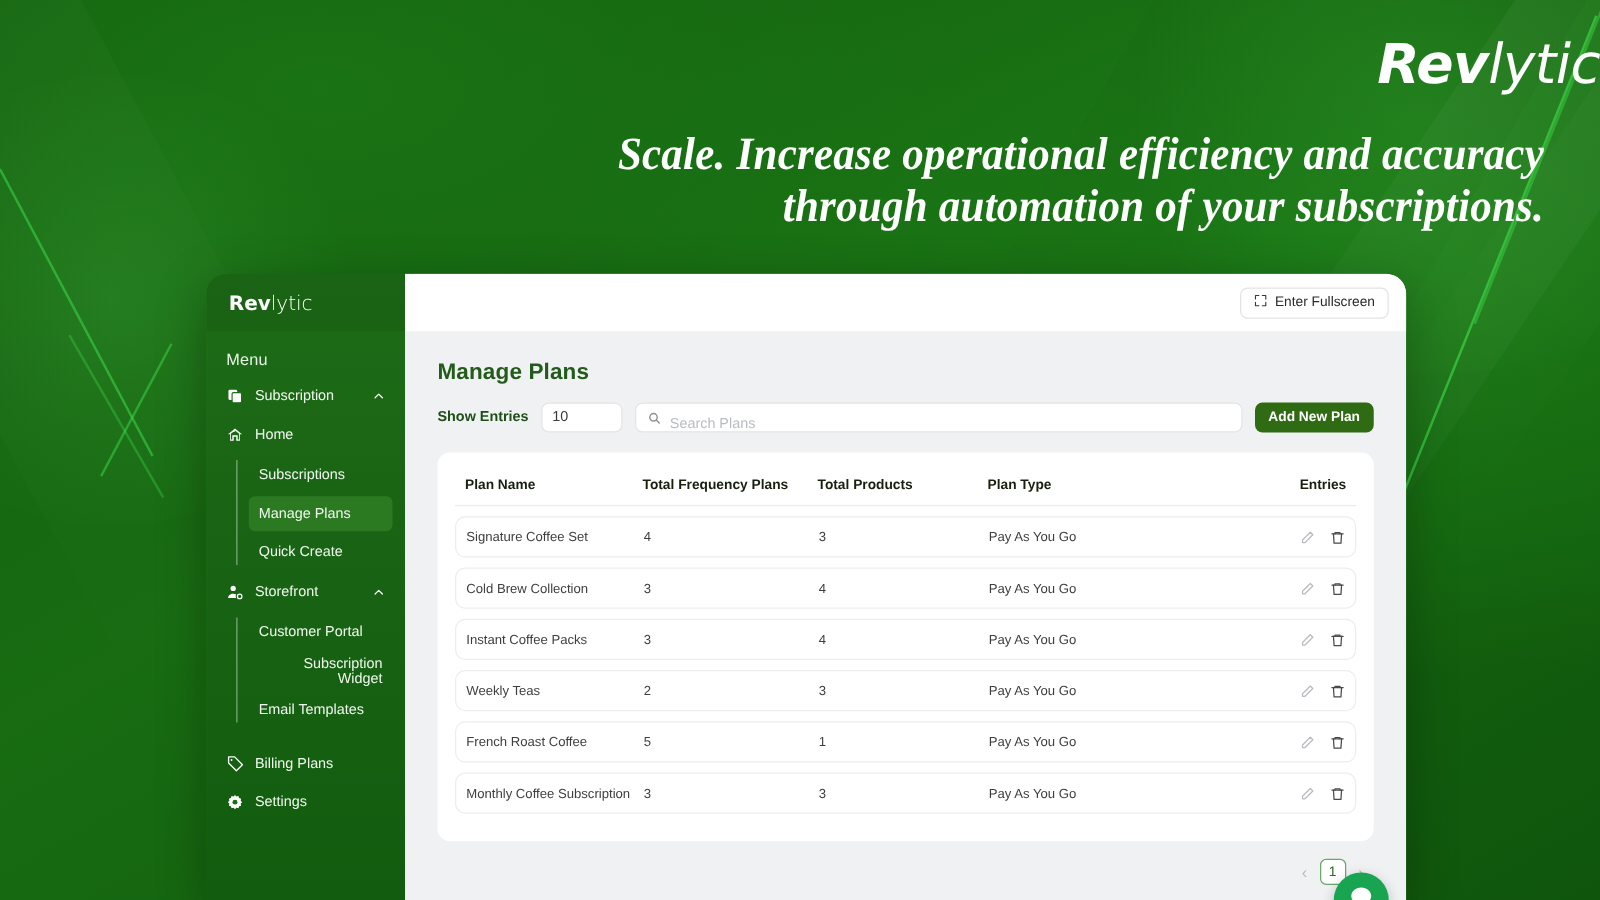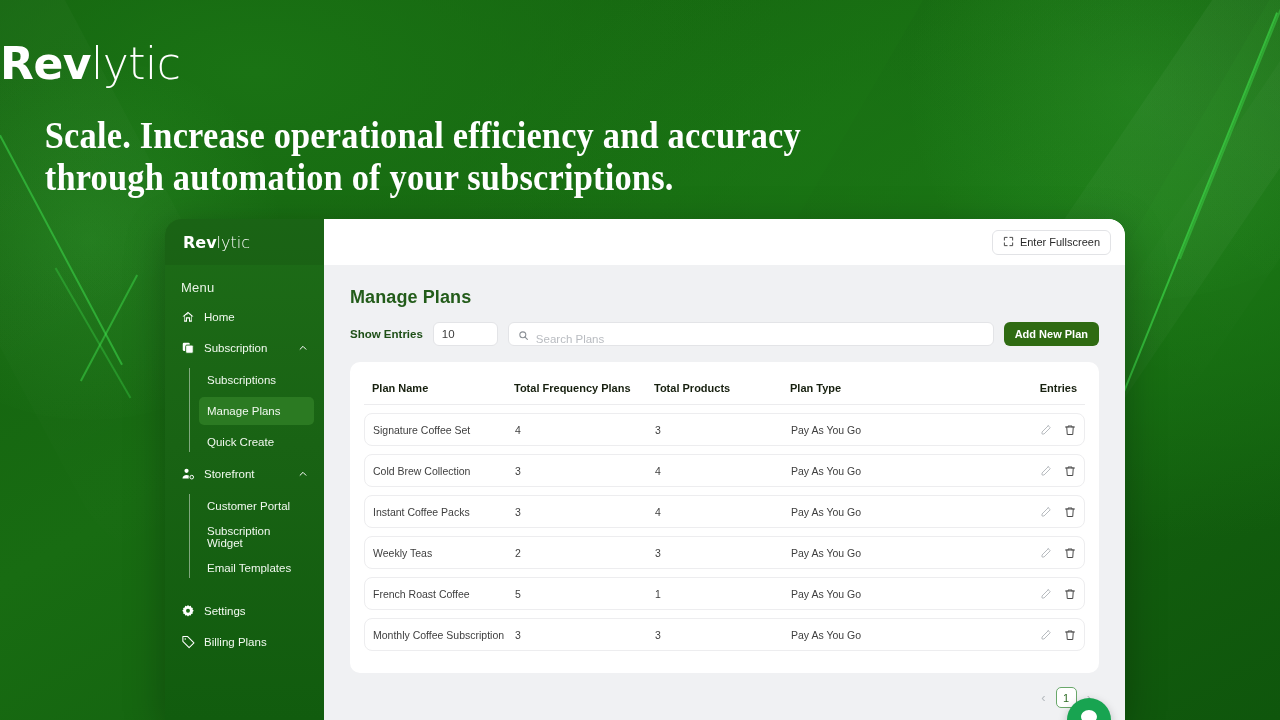--- a/index.html
+++ b/index.html
@@ -42,21 +42,21 @@
   .st4 { width: 2px; height: 120px; left: 108px; top: 268px; transform: rotate(28deg); opacity:.5; }
   .st5 { width: 2px; height: 150px; left: 92px; top: 258px; transform: rotate(-30deg); opacity:.35; }
   .glow {
     position: absolute; border-radius: 50%;
     background: radial-gradient(circle, rgba(90,220,90,0.16) 0%, rgba(90,220,90,0) 70%);
   }
   .g1 { width: 520px; height: 420px; left: 880px; top: -120px; }
   .g2 { width: 420px; height: 360px; left: -120px; top: 60px; }
 
   
-  .hero { position: absolute; left: 0; top: 12px; width: 1280px; text-align: left; }
+  .hero { position: absolute; left: 0; top: 0; width: 1280px; text-align: right; font-style: italic; }
   .hero-logo {
     margin-top: 26px;
     font-size: 44px; color: #fff; letter-spacing: -0.5px;
     font-family: "DejaVu Sans", sans-serif;
   }
   .hero-logo .b { font-weight: 700; }
   .hero-logo .l { font-weight: 300; }
   .hero-head {
     margin-top: 26px;
     font-family: "Liberation Serif", serif;
@@ -100,21 +100,21 @@
   }
   .sb-item {
     display: flex; align-items: center; gap: 9px;
     height: 30px; margin: 1px 8px; padding: 0 8px;
     border-radius: 5px; font-size: 11.5px; color: #f2faf0; cursor: pointer;
     position: relative;
   }
   .sb-item .ico { width: 14px; height: 14px; flex: 0 0 14px; display:flex; align-items:center; justify-content:center; }
   .sb-item .ico svg { width: 14px; height: 14px; display:block; }
   .sb-item .chev { margin-left: auto; width: 10px; height: 10px; }
-  .sb-group { position: relative; margin: 2px 0 2px 0; padding-left: 0; }
+  .sb-group { position: relative; margin: 2px 0 2px 0; padding-left: 0; text-align: right; }
   .sb-group::before {
     content: ""; position: absolute; left: 24px; top: 2px; bottom: 4px;
     width: 1px; background: rgba(255,255,255,0.45);
   }
   .sb-sub {
     font-size: 11.5px; color: #f1f8ef; height: 28px;
     display: flex; align-items: center;
     margin: 3px 10px 3px 34px; padding: 0 8px; border-radius: 5px; cursor: pointer;
   }
   .sb-sub.active { background: #2b7a22; }
@@ -241,41 +241,41 @@
   <div class="sidebar">
     <div class="sb-logo">
       <span class="b">Rev</span>
         <span class="l">lytic</span>
     </div>
 
     <div class="sb-menu-label">Menu</div>
 
     <div class="sb-item">
       <span class="ico">
-        <svg viewBox="0 0 24 24" fill="#ffffff">
-            <path d="M12 3 2.5 11h2.8v9h5v-5.6h3.4V20h5v-9h2.8L12 3zm0 2.7 5.6 4.7V18h-1.9v-5.6H8.3V18H6.4v-7.6L12 5.7z"></path>
-            <path d="M9.4 6.2h2.1v1.6H9.4z"></path>
-          </svg>
-      </span>
-      <span>Home</span>
-    </div>
-
-    <div class="sb-item">
-      <span class="ico">
         <svg viewBox="0 0 24 24" fill="none" stroke="#ffffff" stroke-width="2">
           <rect x="3" y="3" width="12" height="14" rx="2" fill="#ffffff" stroke="none"></rect>
           <rect x="8" y="7" width="13" height="14" rx="2" fill="#ffffff" stroke="#1d6c17" stroke-width="1.6"></rect>
         </svg>
       </span>
       <span>Subscription</span>
       <span class="chev">
         <svg viewBox="0 0 24 24" fill="none" stroke="#ffffff" stroke-width="2.4" stroke-linecap="round" stroke-linejoin="round">
             <polyline points="5,15 12,8 19,15"></polyline>
           </svg>
       </span>
+    </div>
+
+    <div class="sb-item">
+      <span class="ico">
+        <svg viewBox="0 0 24 24" fill="#ffffff">
+            <path d="M12 3 2.5 11h2.8v9h5v-5.6h3.4V20h5v-9h2.8L12 3zm0 2.7 5.6 4.7V18h-1.9v-5.6H8.3V18H6.4v-7.6L12 5.7z"></path>
+            <path d="M9.4 6.2h2.1v1.6H9.4z"></path>
+          </svg>
+      </span>
+      <span>Home</span>
     </div>
 
     <div class="sb-group">
       <div class="sb-sub">Subscriptions</div>
       <div class="sb-sub active">Manage Plans</div>
       <div class="sb-sub">Quick Create</div>
     </div>
 
     <div class="sb-item">
       <span class="ico">
@@ -296,36 +296,36 @@
     <div class="sb-group">
       <div class="sb-sub">Customer Portal</div>
       <div class="sb-sub">Subscription Widget</div>
       <div class="sb-sub">Email Templates</div>
     </div>
 
     <div class="sb-gap"></div>
 
     <div class="sb-item">
       <span class="ico">
+        <svg viewBox="0 0 24 24" fill="none" stroke="#ffffff" stroke-width="1.8" stroke-linejoin="round">
+          <path d="M11.5 2.6H3.2v8.3L13.9 21.6l8.3-8.3L11.5 2.6z"></path>
+          <circle cx="7.3" cy="6.8" r="1.3" fill="#ffffff" stroke="none"></circle>
+        </svg>
+      </span>
+      <span>Billing Plans</span>
+    </div>
+
+    <div class="sb-item">
+      <span class="ico">
         <svg viewBox="0 0 24 24" fill="#ffffff">
             <path d="M12 1.6l2 2.1 2.8-.6.8 2.8 2.8.8-.6 2.8 2.1 2-2.1 2 .6 2.8-2.8.8-.8 2.8-2.8-.6-2 2.1-2-2.1-2.8.6-.8-2.8-2.8-.8.6-2.8-2.1-2 2.1-2-.6-2.8 2.8-.8.8-2.8 2.8.6 2-2.1z"></path>
             <circle cx="12" cy="11.5" r="3.4" fill="#1d6c17"></circle>
           </svg>
       </span>
       <span>Settings</span>
-    </div>
-
-    <div class="sb-item">
-      <span class="ico">
-        <svg viewBox="0 0 24 24" fill="none" stroke="#ffffff" stroke-width="1.8" stroke-linejoin="round">
-          <path d="M11.5 2.6H3.2v8.3L13.9 21.6l8.3-8.3L11.5 2.6z"></path>
-          <circle cx="7.3" cy="6.8" r="1.3" fill="#ffffff" stroke="none"></circle>
-        </svg>
-      </span>
-      <span>Billing Plans</span>
     </div>
   </div>
 
   <div class="main">
 
     <div class="topbar">
       <div class="fs-btn">
         <span>
           <svg viewBox="0 0 24 24" fill="none" stroke="#3a3a3a" stroke-width="2" stroke-linecap="round" stroke-linejoin="round">
             <polyline points="3,9 3,3 9,3"></polyline>

